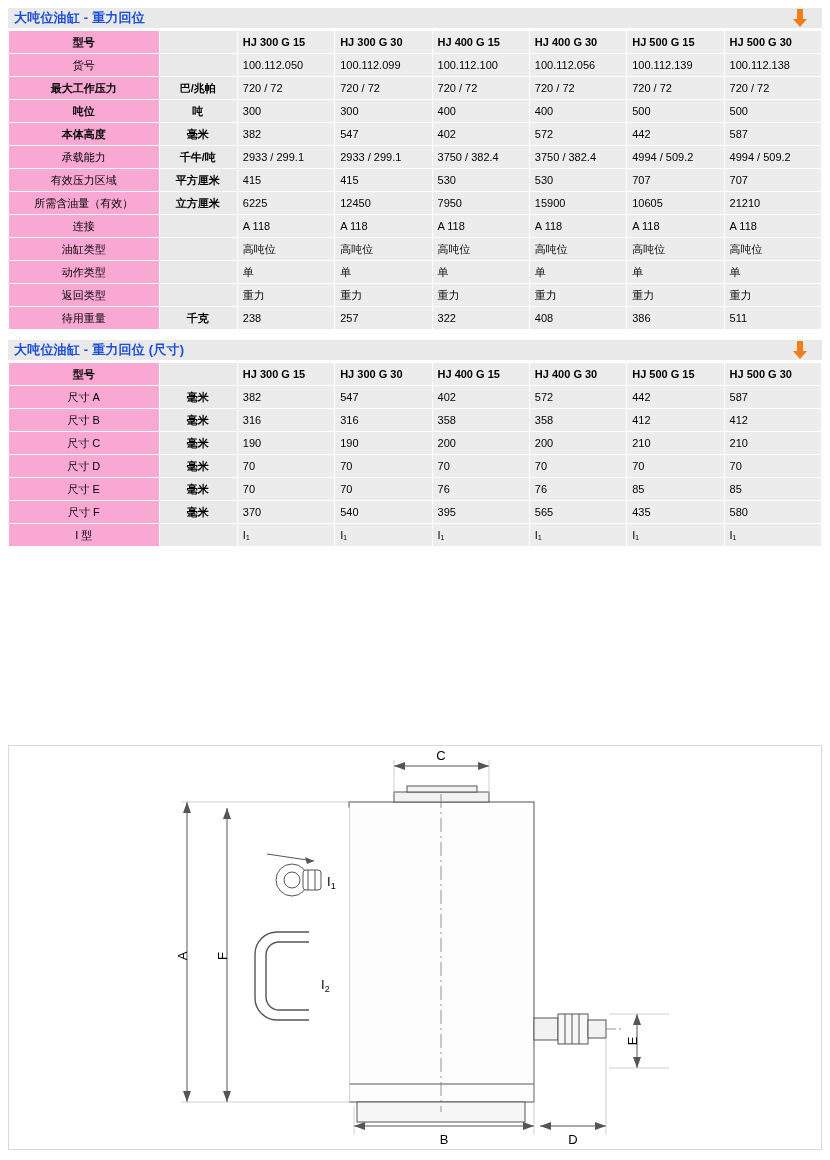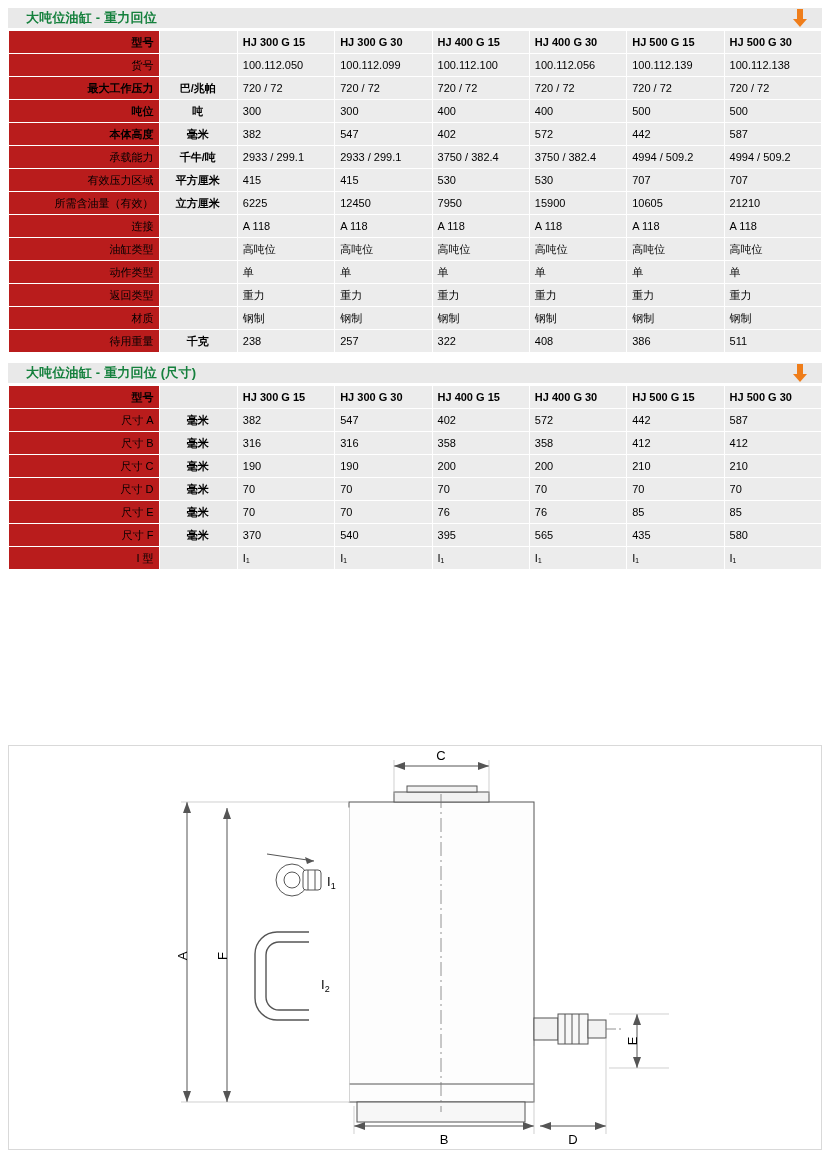--- a/index.html
+++ b/index.html
@@ -32,22 +32,22 @@
     position: relative;
     background: #e9e9e9;
     border-bottom: 2px solid #ffffff;
     height: 20px;
     display: flex;
     align-items: center;
   }
   .block-title {
     font-size: 13px;
     font-weight: bold;
-    color: #15803d;
-    padding-left: 18px;
+    color: #1d4ed8;
+    padding-left: 6px;
     letter-spacing: 0.2px;
   }
   .arrow-down {
     position: absolute;
     right: 14px;
     top: 1px;
     width: 16px;
     height: 18px;
   }
 
@@ -64,22 +64,22 @@
     background: #e9e9e9;
     height: 16px;
     overflow: hidden;
     white-space: nowrap;
   }
   table.spec .hdr td {
     font-weight: bold;
     background: #e4e4e4;
   }
   table.spec td.label {
-    text-align: right;
-    background: #b91c1c;
+    text-align: center;
+    background: #f9a8d4;
   }
   table.spec td.unit {
     text-align: center;
     font-weight: bold;
     background: #e9e9e9;
     padding-right: 6px;
   }
   table.spec td.val {
     text-align: left;
     background: #ececec;
@@ -255,30 +255,20 @@
           <td class="label">返回类型</td>
           <td class="unit"></td>
           <td class="val">重力</td>
           <td class="val">重力</td>
           <td class="val">重力</td>
           <td class="val">重力</td>
           <td class="val">重力</td>
           <td class="val">重力</td>
         </tr>
         <tr>
-          <td class="label">材质</td>
-          <td class="unit"></td>
-          <td class="val">钢制</td>
-          <td class="val">钢制</td>
-          <td class="val">钢制</td>
-          <td class="val">钢制</td>
-          <td class="val">钢制</td>
-          <td class="val">钢制</td>
-        </tr>
-        <tr>
           <td class="label">待用重量</td>
           <td class="unit">千克</td>
           <td class="val">238</td>
           <td class="val">257</td>
           <td class="val">322</td>
           <td class="val">408</td>
           <td class="val">386</td>
           <td class="val">511</td>
         </tr>
       </tbody>

